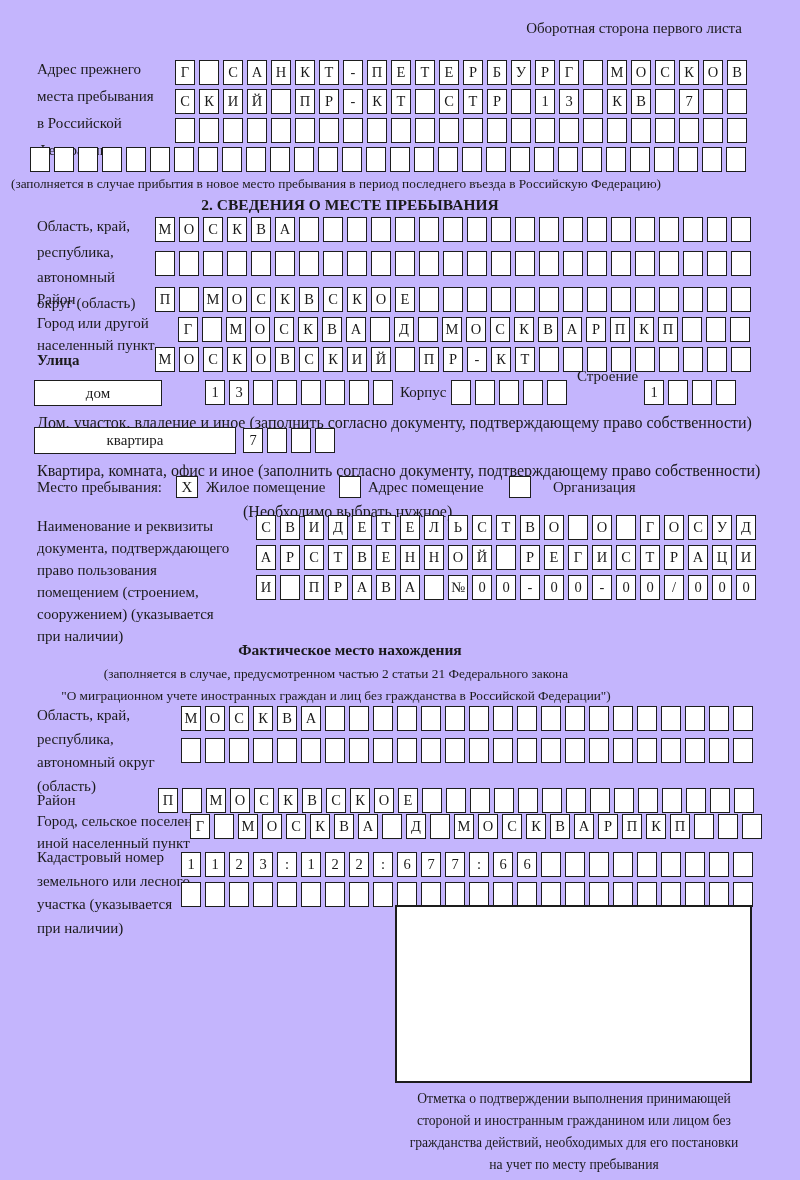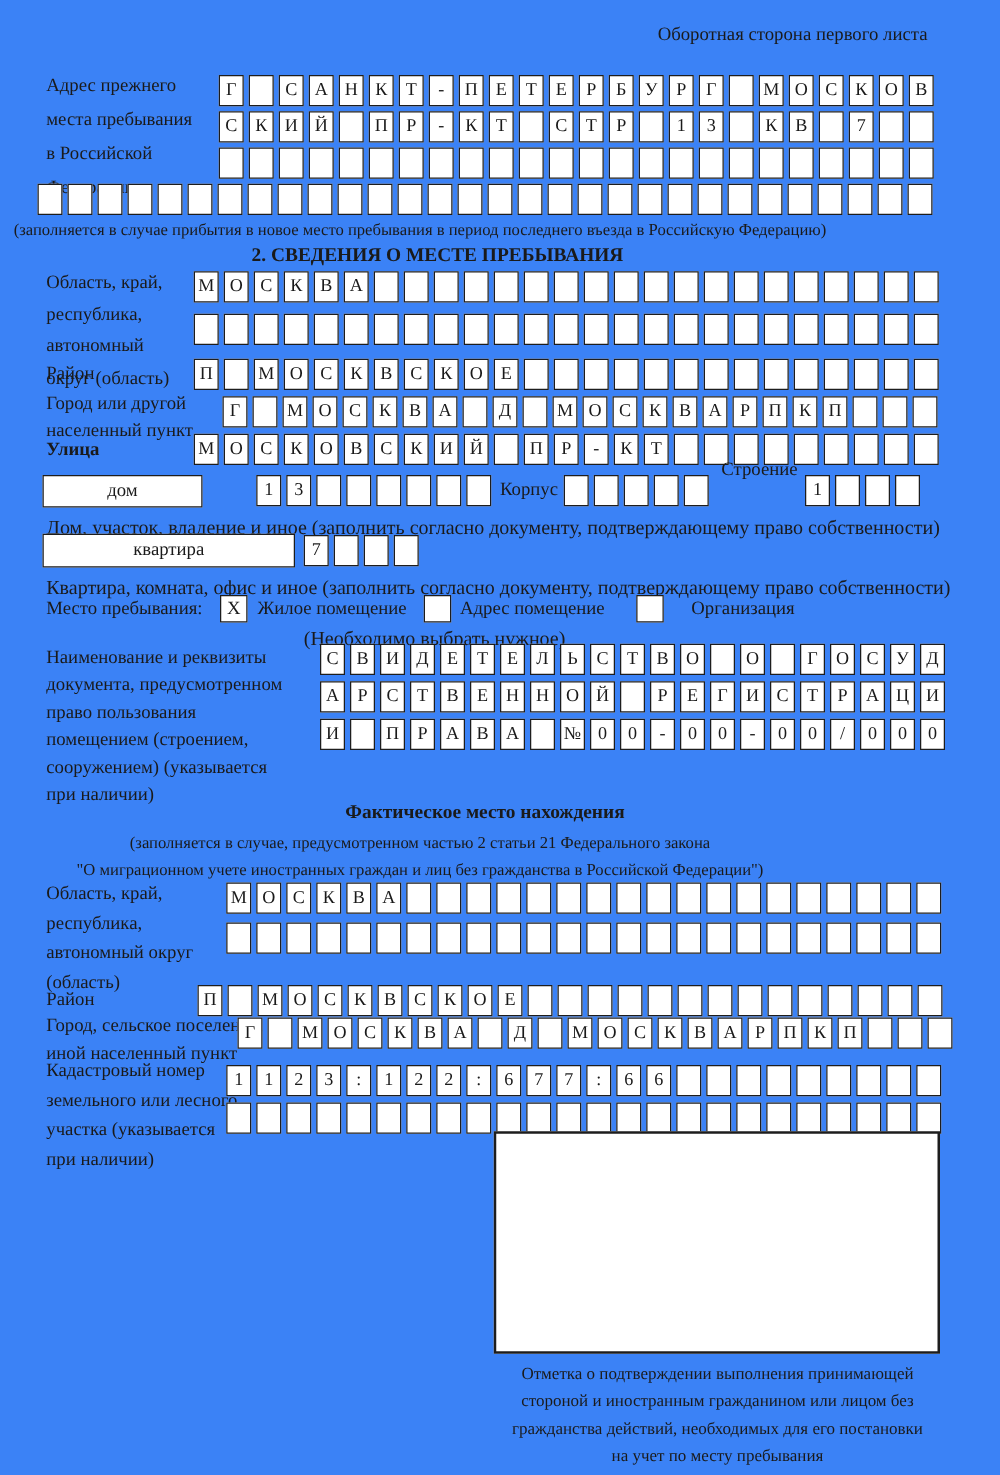--- a/index.html
+++ b/index.html
@@ -1,17 +1,17 @@
 <!DOCTYPE html>
 <html><head>
 <meta charset="utf-8">
 <style>
   html,body{margin:0;padding:0;background:#fff;}
   .page{
-    position:relative;width:800px;height:1180px;background:#3b82f6;
+    position:relative;width:800px;height:1180px;background:#c4b5fd;
     font-family:"Liberation Serif","DejaVu Serif",serif;color:#1a1a1a;overflow:hidden;
   }
   .cellrow{position:absolute;display:flex;gap:4px;}
   .cell{
     box-sizing:border-box;flex:0 0 20px;width:20px;height:25px;
     border:1.6px solid #1d1d1d;display:flex;align-items:center;justify-content:center;
     font-size:14.5px;line-height:1;background:#fff;
   }
   .lbl{position:absolute;font-size:15px;}
   .lbl .lbl-line{white-space:nowrap;}
@@ -354,21 +354,21 @@
   <div class="checkbox" style="left:176px;top:476px;">X</div>
   <div class="inline-lbl" style="left:206px;top:479px;">Жилое помещение</div>
   <div class="checkbox" style="left:339px;top:476px;"></div>
   <div class="inline-lbl" style="left:368px;top:479px;">Адрес помещение</div>
   <div class="checkbox" style="left:509px;top:476px;"></div>
   <div class="inline-lbl" style="left:553px;top:479px;">Организация</div>
   <div class="note-small" style="left:243px;top:503px;">(Необходимо выбрать нужное)</div>
 
   <div class="lbl lh22" style="left:37px;top:515px;">
       <div class="lbl-line">Наименование и реквизиты</div>
-      <div class="lbl-line">документа, предусмотренном</div>
+      <div class="lbl-line">документа, подтверждающего</div>
       <div class="lbl-line">право пользования</div>
       <div class="lbl-line">помещением (строением,</div>
       <div class="lbl-line">сооружением) (указывается</div>
       <div class="lbl-line">при наличии)</div>
     </div>
   <div class="cellrow" style="left:256px;top:515px;">
       <span class="cell">С</span>
       <span class="cell">В</span>
       <span class="cell">И</span>
       <span class="cell">Д</span>
@@ -430,21 +430,21 @@
       <span class="cell">0</span>
       <span class="cell">-</span>
       <span class="cell">0</span>
       <span class="cell">0</span>
       <span class="cell">/</span>
       <span class="cell">0</span>
       <span class="cell">0</span>
       <span class="cell">0</span>
     </div>
 
-  <div class="sect-title" style="top:641px;padding-left:38px;">Фактическое место нахождения</div>
+  <div class="sect-title" style="top:641px;">Фактическое место нахождения</div>
   <div class="caption" style="top:666px;">(заполняется в случае, предусмотренном частью 2 статьи 21 Федерального закона</div>
   <div class="caption" style="top:688px;">"О миграционном учете иностранных граждан и лиц без гражданства в Российской Федерации")</div>
 
   <div class="lbl lh23" style="left:37px;top:704px;">
       <div class="lbl-line">Область, край,</div>
       <div class="lbl-line">республика,</div>
       <div class="lbl-line">автономный округ</div>
       <div class="lbl-line">(область)</div>
     </div>
   <div class="cellrow" style="left:181px;top:706px;">

